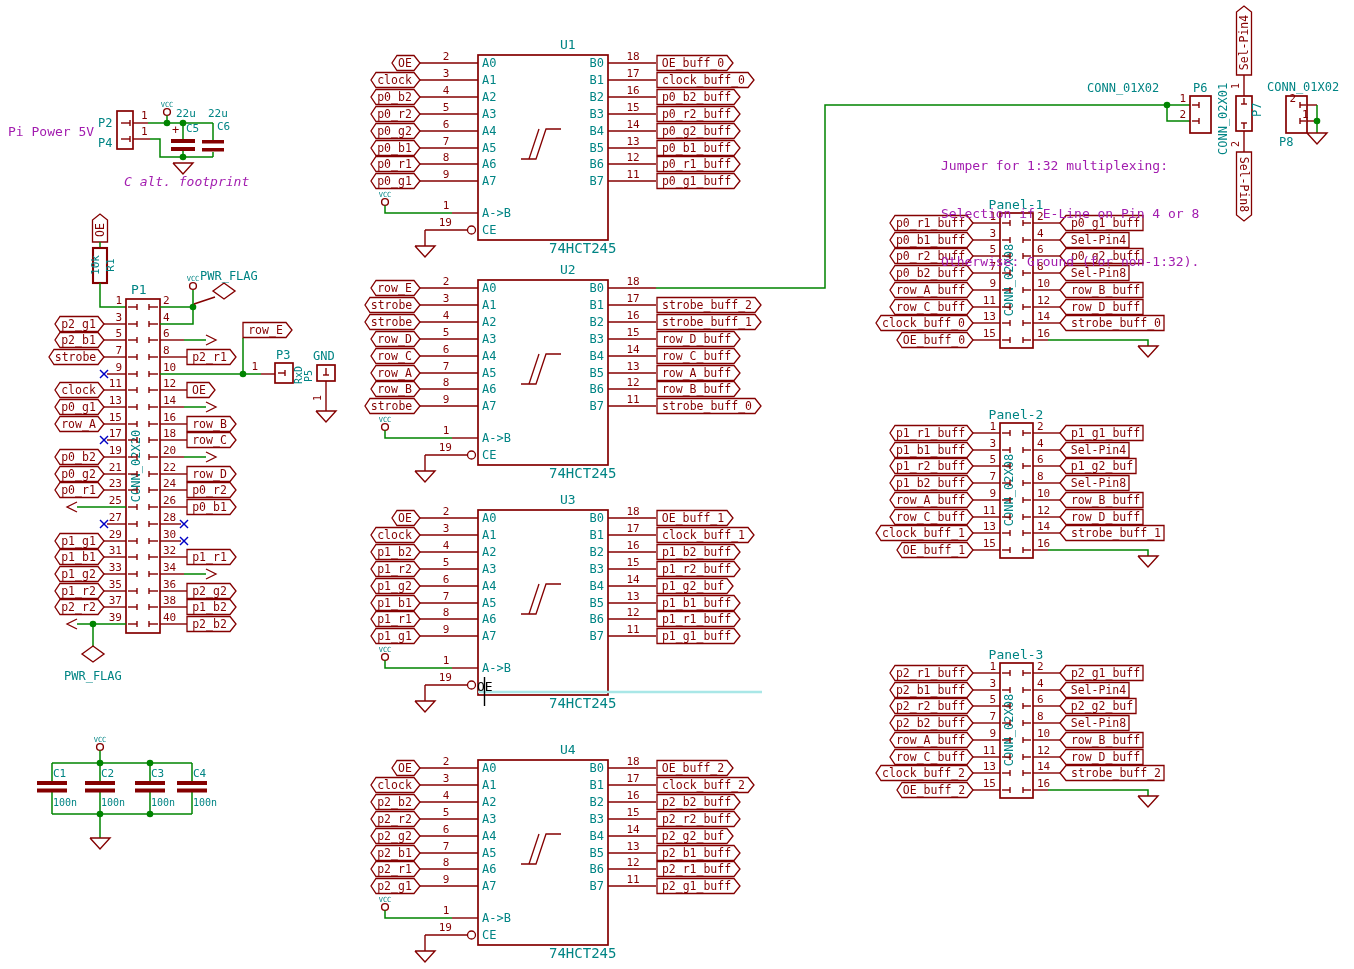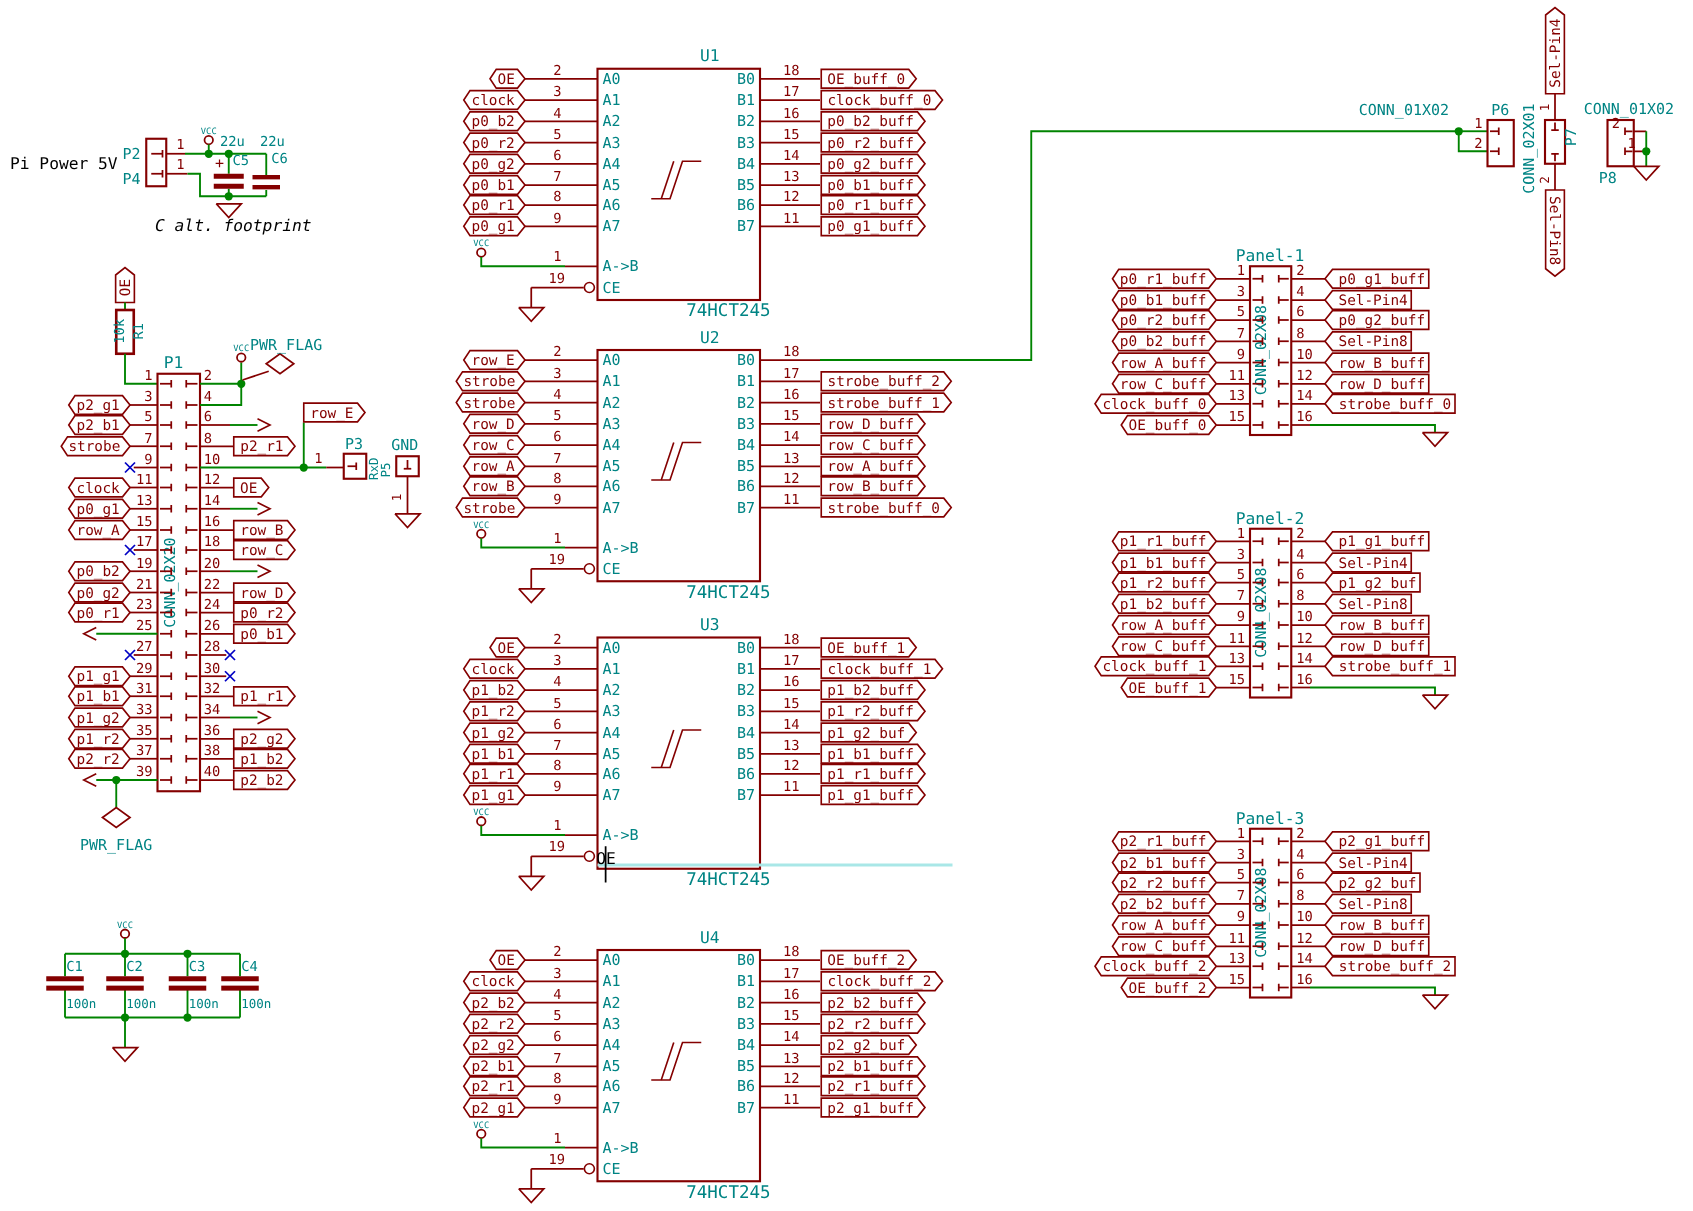--- a/index.html
+++ b/index.html
@@ -1,20 +1,20 @@
 <!DOCTYPE html>
 <html><head>
 <meta charset="utf-8">
 <style>
   html,body{margin:0;padding:0;background:#fff;}
   .canvas{position:relative;width:1354px;height:969px;background:#fff;overflow:hidden;
           font-family:"DejaVu Sans Mono",monospace;}
   svg{position:absolute;left:0;top:0;}
   svg text{font-family:"DejaVu Sans Mono",monospace;}
-  .note{position:absolute;color:#000000;font-size:13px;white-space:pre;}
+  .note{position:absolute;color:#a21caf;font-size:13px;white-space:pre;}
   .n-pi{left:8px;top:124px;}
   .n-calt{left:124px;top:174px;font-style:italic;}
   .n-jump{left:941px;top:126px;line-height:16px;}
 </style>
 </head>
 <body>
 
 <div class="canvas">
   <svg id="sch" width="1354" height="969">
       <rect x="117" y="111" width="16" height="38" fill="none" stroke="#840000" stroke-width="1.7"></rect>
@@ -1076,13 +1076,18 @@
       <polyline points="192,792 192,814" fill="none" stroke="#008400" stroke-width="1.5"></polyline>
       <rect x="177" y="781" width="30" height="4" fill="#840000"></rect>
       <rect x="177" y="788.5" width="30" height="4" fill="#840000"></rect>
       <text x="193" y="777" fill="#008484" font-size="11" text-anchor="start">C4</text>
       <text x="193" y="806" fill="#008484" font-size="10" text-anchor="start">100n</text>
       <polyline points="100,814 100,838" fill="none" stroke="#008400" stroke-width="1.5"></polyline>
       <polyline points="90,838 110,838 100,849 90,838" fill="none" stroke="#840000" stroke-width="1.4"></polyline>
     </svg>
   <div class="note n-pi">Pi Power 5V</div>
   <div class="note n-calt">C alt. footprint</div>
+  <div class="note n-jump">
+    <div>Jumper for 1:32 multiplexing:</div>
+    <div>Selection if E-Line on Pin 4 or 8</div>
+    <div>Otherwise: Ground (for non-1:32).</div>
+  </div>
 </div>
 
 </body></html>

